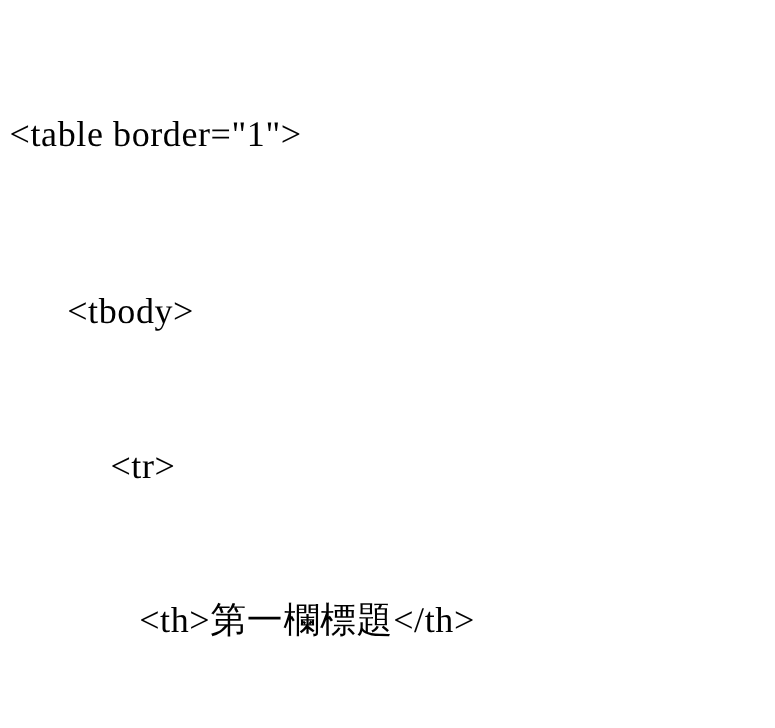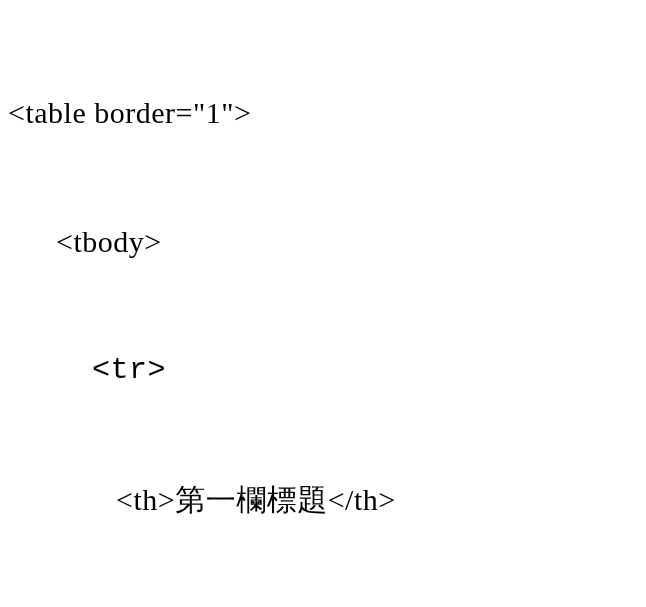--- a/index.html
+++ b/index.html
@@ -20,22 +20,22 @@
       font-size: 30px;
       line-height: 43px;
       white-space: pre;
     }
     .code-line {
       height: 43px;
       letter-spacing: 0.5px;
     }
     
     .i0 { padding-left: 8px;   }
-    .i1 { padding-left: 56px;  }
-    .i2 { padding-left: 92px; font-family: Liberation Mono, monospace;  }
+    .i1 { padding-left: 56px; margin-top: 18px;  }
+    .i2 { padding-left: 92px;  }
     .i3 { padding-left: 116px; }
   </style>
 </head>
 <body>
 
 <div class="code-block">
   <div class="code-line i0">&lt;table border="1"&gt;</div>
   <div class="code-line i1">&lt;tbody&gt;</div>
   <div class="code-line i2">&lt;tr&gt;</div>
   <div class="code-line i3">&lt;th&gt;第一欄標題&lt;/th&gt;</div>

